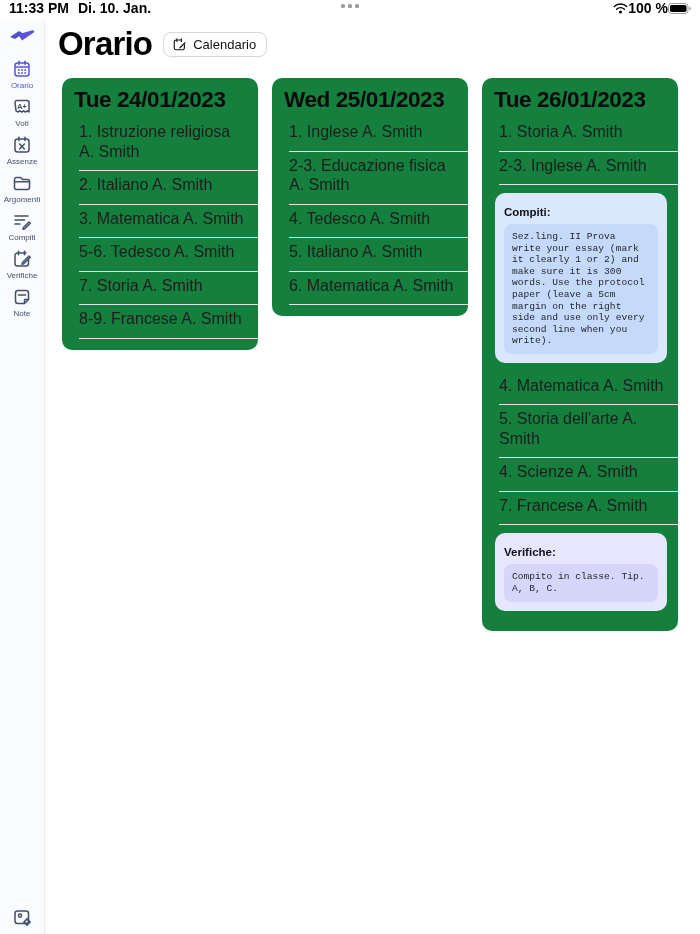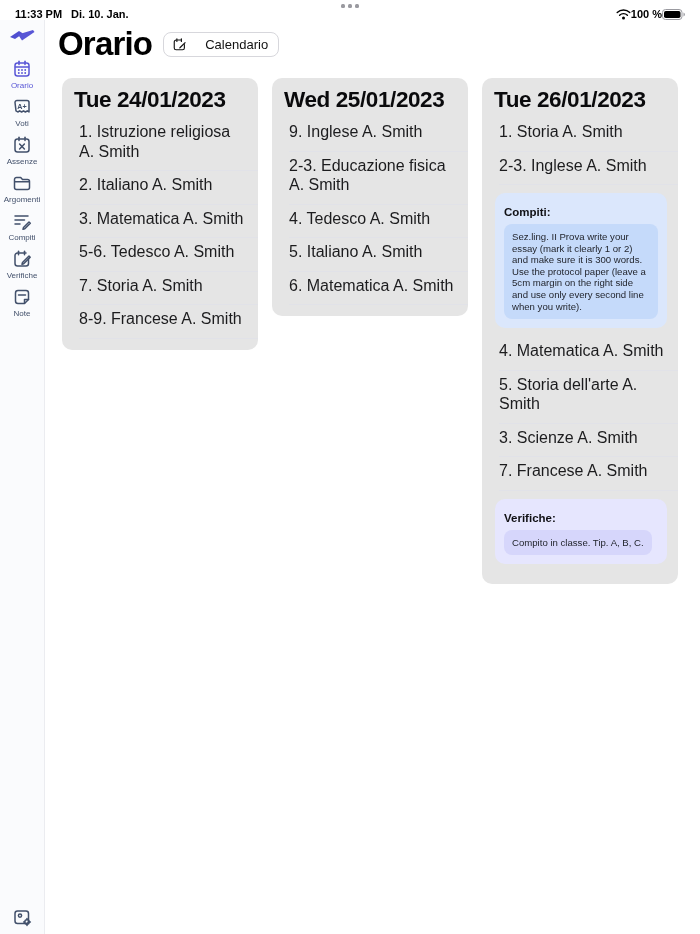--- a/index.html
+++ b/index.html
@@ -1,21 +1,21 @@
 <!DOCTYPE html>
 <html style="--accent: #5856d6; --hw-bg: #dbe7fc; --hw-inner: #c5dafa; --test-bg: #e6e6fe; --test-inner: #d6d6fb;"><head>
 <meta charset="utf-8">
 <style>
   * { margin:0; padding:0; box-sizing:border-box; }
   html,body { width:700px; height:934px; overflow:hidden; background:#fff;
     font-family:"Liberation Sans","DejaVu Sans",sans-serif; color:#111; }
 
   
-  .status-bar { position:relative; height:20px; display:flex; align-items:flex-end;
-    justify-content:space-between; padding:0 15px; font-size:11px; font-weight:700; color:#000; }
+  .status-bar { position:relative; height:20px; display:flex; align-items:flex-start;
+    justify-content:space-between; padding:0 9px; font-size:14px; font-weight:700; color:#000; }
   .sb-left { display:flex; gap:9px; align-items:center; }
   .sb-right { display:flex; align-items:center; }
   .sb-handle { position:absolute; left:50%; top:4px; transform:translateX(-50%);
     display:flex; gap:3px; }
   .sb-handle i { width:4px; height:4px; border-radius:1.5px; background:#9a9aa0; display:block; }
   .sb-right svg { display:block; }
 
   
   .app { display:flex; height:914px; }
 
@@ -29,41 +29,41 @@
   .nav-item.active { color:var(--accent); }
   .nav-icon svg { width:20px; height:20px; display:block; }
   .nav-label { font-size:8px; line-height:9px; }
   .sidebar-bottom { margin-top:auto; color:#42506b; }
   .sidebar-bottom svg { width:21px; height:21px; display:block; }
 
   
   .main { flex:1; display:flex; flex-direction:column; }
   .page-header { display:flex; align-items:center; gap:11px; padding:5px 0 4px 13px; }
   .page-title { font-size:33px; font-weight:800; letter-spacing:-0.8px; color:#000; }
-  .cal-btn { display:flex; align-items:center; gap:18px; border:1px solid #d7d7dc;
+  .cal-btn { display:flex; align-items:center; gap:6px; border:1px solid #d7d7dc;
     border-radius:8px; background:#fff; padding:4px 10px 4px 8px; font-size:13px;
     color:#111; cursor:pointer; font-family:inherit; }
   .cal-btn svg { width:15px; height:15px; display:block; }
 
   
   .columns { display:flex; gap:14px; padding:11px 8px 0 17px; align-items:flex-start; }
-  .card { width:196px; flex:0 0 196px; background:#e5e5e5; border-radius:10px;
+  .card { width:196px; flex:0 0 196px; background:#15803d; border-radius:10px;
     padding:9px 0 11px; }
   .day-title { font-size:22.5px; font-weight:700; color:#0a0a0c; letter-spacing:-0.4px;
     margin:0 11px 5px 12px; }
   .row { margin-left:17px; padding:4px 10px 9px 0; border-bottom:1px solid #e1e2e8;
     font-size:16px; line-height:19.5px; color:#1c1c1e; cursor:pointer; }
 
   
   .note { margin:8px 11px 9px 13px; border-radius:10px; padding:13px 9px 9px; }
   .note.homework { background:var(--hw-bg); }
   .note.test { background:var(--test-bg); }
   .note-label { font-size:11.5px; font-weight:700; color:#101014; margin-bottom:6px; }
   .note-inner { border-radius:8px; padding:7px 8px; font-size:9.6px; line-height:11.6px;
-    color:#23262e; }
+    color:#23262e;font-family:Liberation Mono, monospace; }
   .note.homework .note-inner { background:var(--hw-inner); }
   .note.test .note-inner { background:var(--test-inner); display:inline-block; }
 </style>
 </head>
 <body>
 
 <div class="status-bar">
   <div class="sb-left">
     <span>11:33 PM</span>
     <span>Di. 10. Jan.</span>
@@ -219,35 +219,35 @@
           <h2 class="day-title">Tue 24/01/2023</h2>
           <div class="row">1. Istruzione religiosa A. Smith</div>
           <div class="row">2. Italiano A. Smith</div>
           <div class="row">3. Matematica A. Smith</div>
           <div class="row">5-6. Tedesco A. Smith</div>
           <div class="row">7. Storia A. Smith</div>
           <div class="row">8-9. Francese A. Smith</div>
         </section>
         <section class="card">
           <h2 class="day-title">Wed 25/01/2023</h2>
-          <div class="row">9. Inglese A. Smith</div>
+          <div class="row">1. Inglese A. Smith</div>
           <div class="row">2-3. Educazione fisica A. Smith</div>
           <div class="row">4. Tedesco A. Smith</div>
           <div class="row">5. Italiano A. Smith</div>
           <div class="row">6. Matematica A. Smith</div>
         </section>
         <section class="card">
           <h2 class="day-title">Tue 26/01/2023</h2>
           <div class="row">1. Storia A. Smith</div>
           <div class="row">2-3. Inglese A. Smith</div>
           <div class="note homework">
             <div class="note-label">Compiti:</div>
             <div class="note-inner">Sez.ling. II Prova write your essay (mark it clearly 1 or 2) and make sure it is 300 words. Use the protocol paper (leave a 5cm margin on the right side and use only every second line when you write).</div>
           </div>
           <div class="row">4. Matematica A. Smith</div>
           <div class="row">5. Storia dell'arte A. Smith</div>
-          <div class="row">3. Scienze A. Smith</div>
+          <div class="row">4. Scienze A. Smith</div>
           <div class="row">7. Francese A. Smith</div>
           <div class="note test"><div class="note-label">Verifiche:</div><div class="note-inner">Compito in classe. Tip. A, B, C.</div></div>
         </section>
       </div>
   </main>
 </div>
 
 </body></html>

